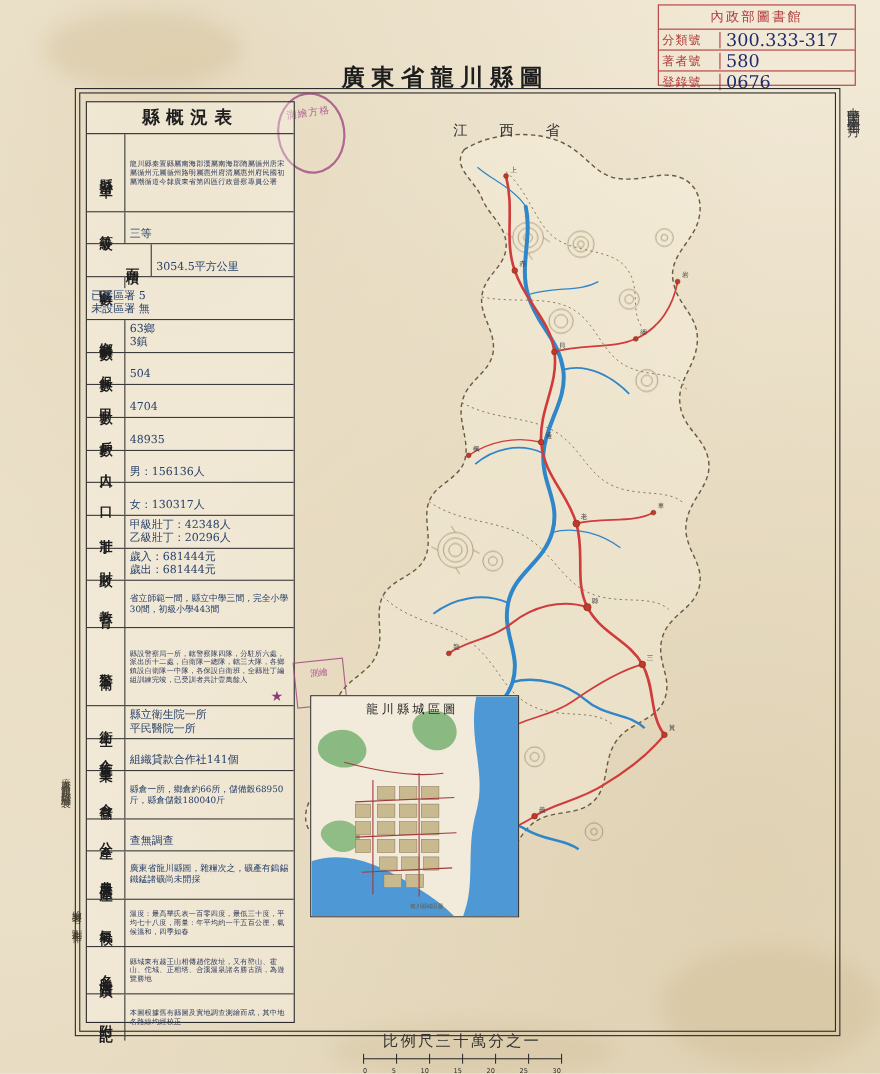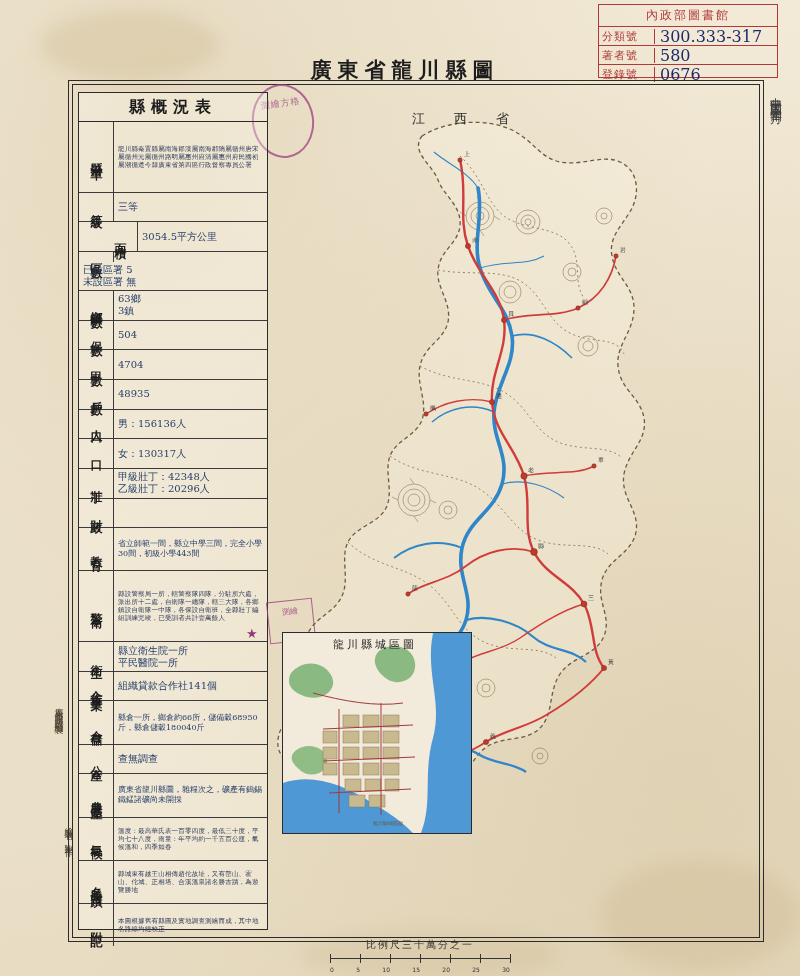--- a/index.html
+++ b/index.html
@@ -85,21 +85,21 @@
     padding:2px 0;
   }
   .sval{
     flex:1;padding:2px 4px;color:#27406b;font-size:11.5px;line-height:13px;
     display:flex;flex-direction:column;justify-content:center;
     font-family:"DejaVu Serif", serif;
   }
   .sval .sub{display:block;}
   .sval.tiny{font-size:6.5px;line-height:8px;color:#2f3b5c;letter-spacing:.2px;}
   .sval.small{font-size:8px;line-height:10px;}
-  .sval.med{font-size:10px;line-height:12px;}
+  .sval.med{font-size:10px;line-height:12px;justify-content:flex-end;}
 
   
   .map-area{position:absolute;left:272px;top:96px;width:482px;height:832px;overflow:hidden;}
   .map-svg{position:absolute;left:0;top:0;}
 
   .prov-label{
     position:absolute;font-size:13px;color:#2b2b2b;letter-spacing:8px;
     font-family:"DejaVu Serif", serif;
   }
 
@@ -114,21 +114,21 @@
   }
   .inset-stamp{
     position:absolute;left:268px;top:600px;width:44px;height:34px;
     border:1.5px solid #9c3f80;color:#9c3f80;opacity:.8;font-size:8px;
     text-align:center;line-height:10px;padding-top:6px;transform:rotate(-6deg);
   }
   .star{position:absolute;left:246px;top:626px;color:#8e3c79;font-size:13px;}
 
   
   .scalebar{position:absolute;left:330px;top:938px;width:180px;text-align:center;}
-  .scale-cap{font-size:10px;color:#333;letter-spacing:2px;margin-bottom:1px;}
+  .scale-cap{font-size:14px;color:#333;letter-spacing:2px;margin-bottom:1px;}
   .scale-graphic{position:relative;height:12px;}
   .scale-graphic .line{position:absolute;left:0;top:5px;width:100%;height:1px;background:#333;}
   .scale-graphic .tick{position:absolute;top:1px;width:1px;height:9px;background:#333;}
   .scale-nums{display:flex;justify-content:space-between;font-size:6px;color:#333;margin-top:1px;}
 </style>
 </head>
 <body>
 
 <div class="paper"></div>
 <div class="stain s1"></div>
@@ -229,20 +229,24 @@
       </div>
       <div class="srow" style="min-height: 28.6473px;">
         <div class="slab">壯丁</div>
         <div class="sval med">
           <span class="sub">甲級壯丁：42348人</span>
           <span class="sub">乙級壯丁：20296人</span>
         </div>
       </div>
       <div class="srow" style="min-height: 28.6473px;">
         <div class="slab">財政</div>
+        <div class="sval med">
+          <span class="sub">歲入：681444元</span>
+          <span class="sub">歲出：681444元</span>
+        </div>
       </div>
       <div class="srow" style="min-height: 42.2364px;">
         <div class="slab">教育</div>
         <div class="sval small">
           <span class="sub">省立師範一間，縣立中學三間，完全小學30間，初級小學443間</span>
         </div>
       </div>
       <div class="srow" style="min-height: 69.7818px;">
         <div class="slab">警衛</div>
         <div class="sval tiny">

